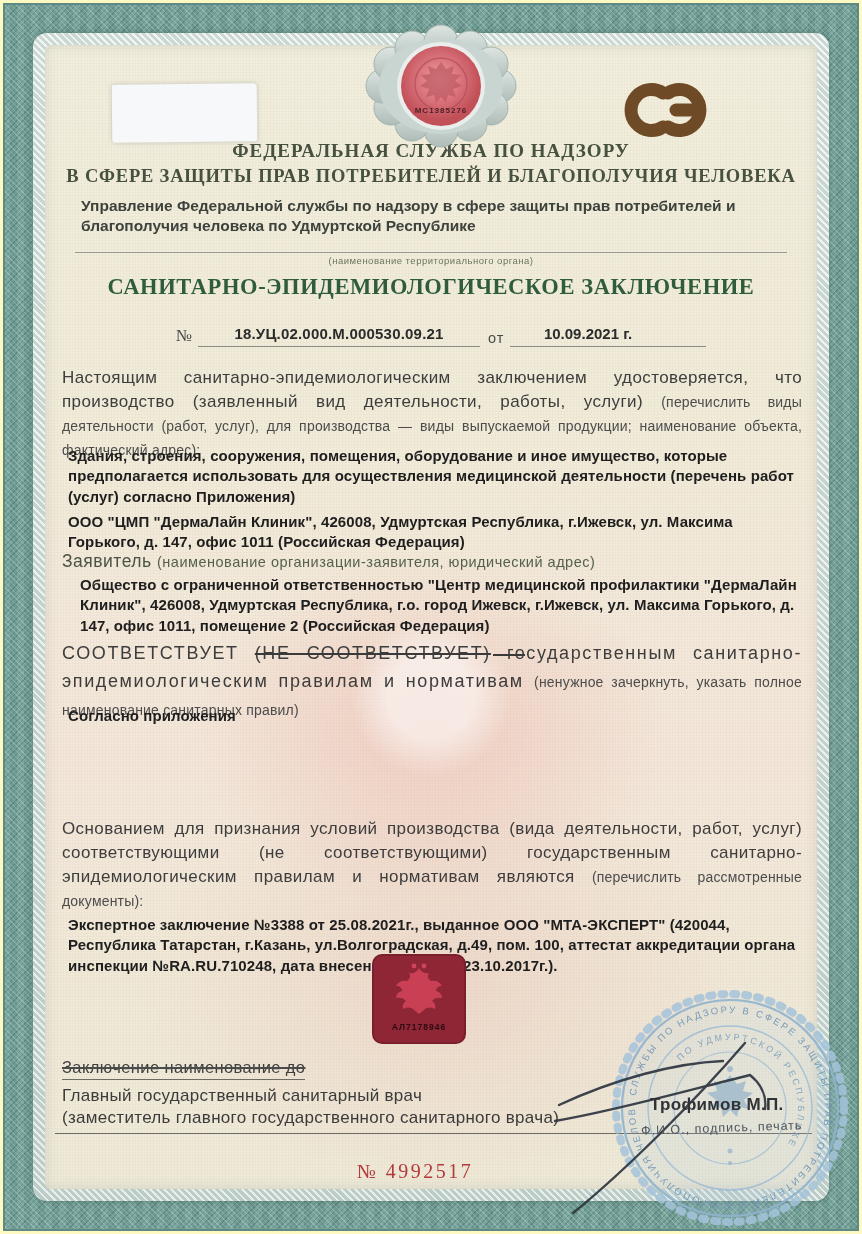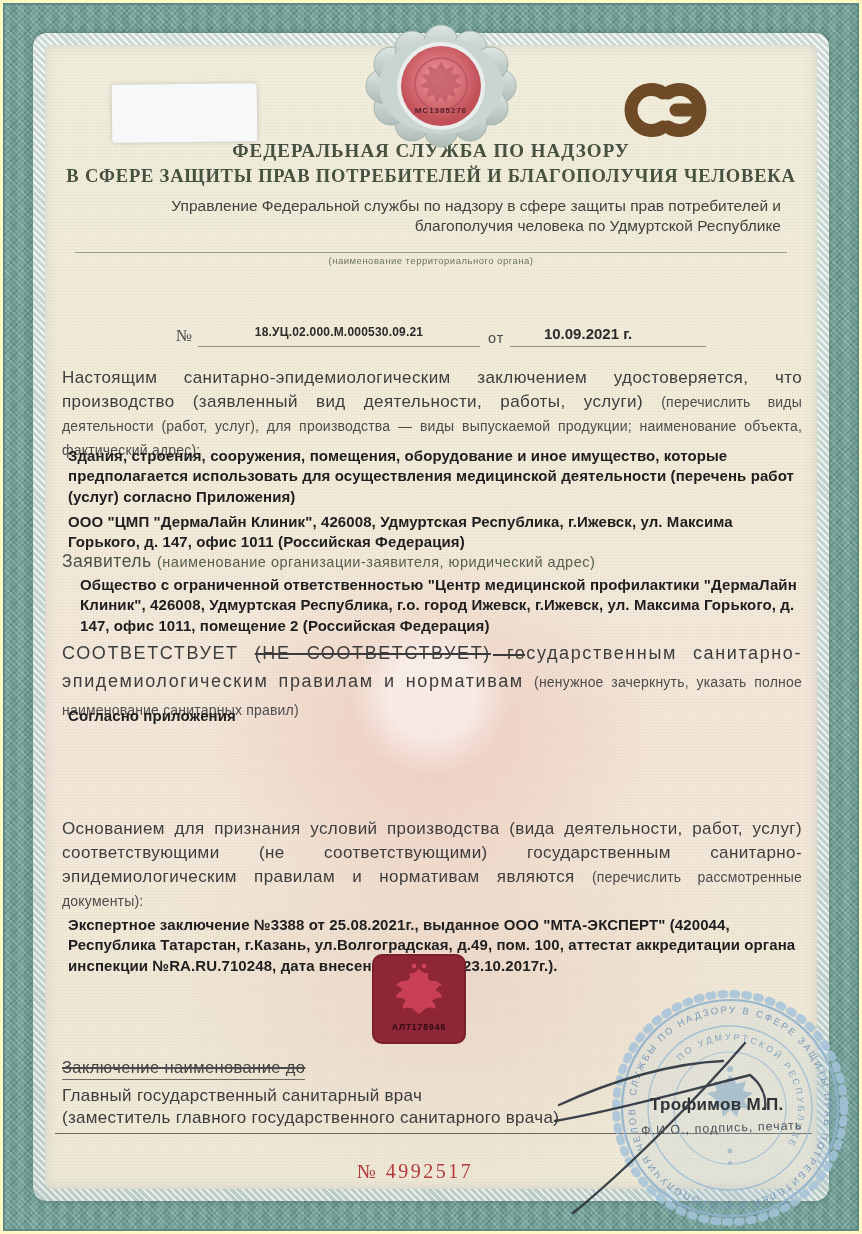--- a/index.html
+++ b/index.html
@@ -25,27 +25,27 @@
       repeating-linear-gradient(0deg, rgba(120,110,80,.035) 0 1px, transparent 1px 3px),
       repeating-linear-gradient(90deg, rgba(120,110,80,.035) 0 1px, transparent 1px 3px),
       linear-gradient(180deg,#f2eedd 0%,#f1ecd9 30%,#f3e9da 48%,#f4e7da 62%,#f1e9d8 80%,#efead8 100%);
     box-shadow:inset 0 0 12px rgba(120,140,130,.25);}
   
   .abs{position:absolute;}
   .serifB{font-family:"Liberation Serif",serif;font-weight:bold;}
   .center{left:0;width:862px;text-align:center;}
   .agency1{top:140px;font-size:19px;color:#46513f;letter-spacing:1px;text-align:center;}
   .agency2{top:166px;font-size:18.5px;color:#46513f;letter-spacing:.8px;}
-  .dept{top:196px;left:81px;width:700px;text-align:right;font-size:15.5px;line-height:1.32;color:#3d433c;}
+  .dept{top:196px;left:81px;width:700px;text-align:left;font-size:15.5px;line-height:1.32;color:#3d433c;font-weight:bold;}
   .rule{top:252px;left:75px;width:712px;border-top:1.2px solid #9a9a92;height:0;}
   .dept-cap{top:255px;font-size:9.5px;color:#6a755f;letter-spacing:.5px;}
   .title{top:274px;font-size:22.5px;color:#2f5c3c;letter-spacing:.6px;}
   .no-label{left:176px;top:326px;font-family:"Liberation Serif",serif;font-size:17px;color:#4a4a4a;}
   .uline1{left:198px;top:346px;width:282px;border-top:1.4px solid #8d8d85;}
-  .cert-no{left:198px;top:325px;width:282px;text-align:center;font-weight:bold;font-size:12px;color:#2b2b2b;letter-spacing:.2px;}
+  .cert-no{left:198px;top:325px;width:282px;text-align:center;font-weight:bold;font-size:15px;color:#2b2b2b;letter-spacing:.2px;}
   .ot-label{left:488px;top:330px;font-size:14.5px;color:#4a4a4a;letter-spacing:1px;}
   .uline2{left:510px;top:346px;width:196px;border-top:1.4px solid #8d8d85;}
   .cert-date{left:490px;top:325px;width:196px;text-align:center;font-weight:bold;font-size:15px;color:#2b2b2b;}
   .para{left:62px;width:740px;text-align:justify;font-size:17px;line-height:1.42;color:#3d3d3d;letter-spacing:.4px;}
   .para .note{font-size:14px;color:#4c4c4c;letter-spacing:.2px;}
   .typed{font-weight:bold;color:#1e1e1e;font-size:15px;line-height:1.36;letter-spacing:.1px;}
   .certify{top:366px;}
   .activity{top:446px;left:68px;width:736px;}
   .objaddr{top:512px;left:68px;width:736px;}
   .app-label{top:551px;left:62px;font-size:17.5px;color:#4a5345;letter-spacing:.5px;}
@@ -128,20 +128,21 @@
     </svg>
   </div>
 
   <div class="abs sticker"></div>
 
   <div class="abs serifB center agency1">ФЕДЕРАЛЬНАЯ СЛУЖБА ПО НАДЗОРУ</div>
   <div class="abs serifB center agency2">В СФЕРЕ ЗАЩИТЫ ПРАВ ПОТРЕБИТЕЛЕЙ И БЛАГОПОЛУЧИЯ ЧЕЛОВЕКА</div>
   <div class="abs dept">Управление Федеральной службы по надзору в сфере защиты прав потребителей и благополучия человека по Удмуртской Республике</div>
   <div class="abs rule"></div>
   <div class="abs center dept-cap">(наименование территориального органа)</div>
+  <div class="abs serifB center title">САНИТАРНО-ЭПИДЕМИОЛОГИЧЕСКОЕ ЗАКЛЮЧЕНИЕ</div>
 
   <div class="abs no-label">№</div>
   <div class="abs cert-no">18.УЦ.02.000.М.000530.09.21</div>
   <div class="abs uline1"></div>
   <div class="abs ot-label">от</div>
   <div class="abs cert-date">10.09.2021 г.</div>
   <div class="abs uline2"></div>
 
   <div class="abs para certify">
     <span>Настоящим санитарно-эпидемиологическим заключением удостоверяется, что производство (заявленный вид деятельности, работы, услуги) </span><span class="note">(перечислить виды деятельности (работ, услуг), для производства — виды выпускаемой продукции; наименование объекта, фактический адрес):</span>

